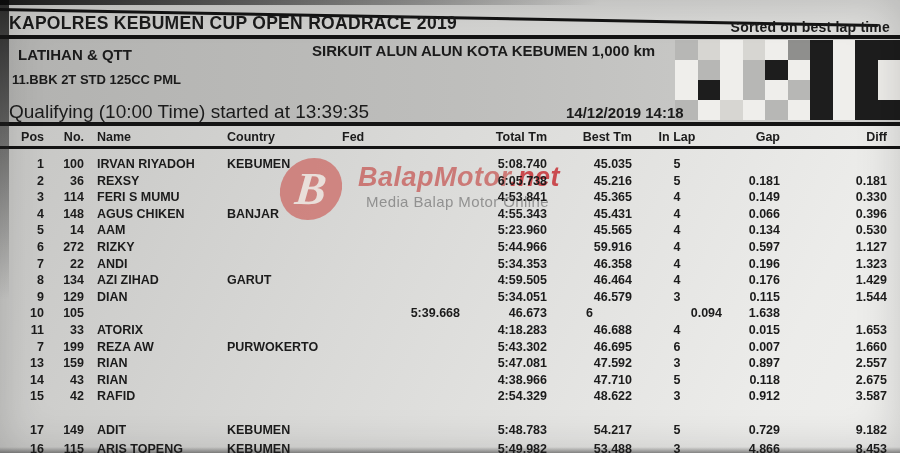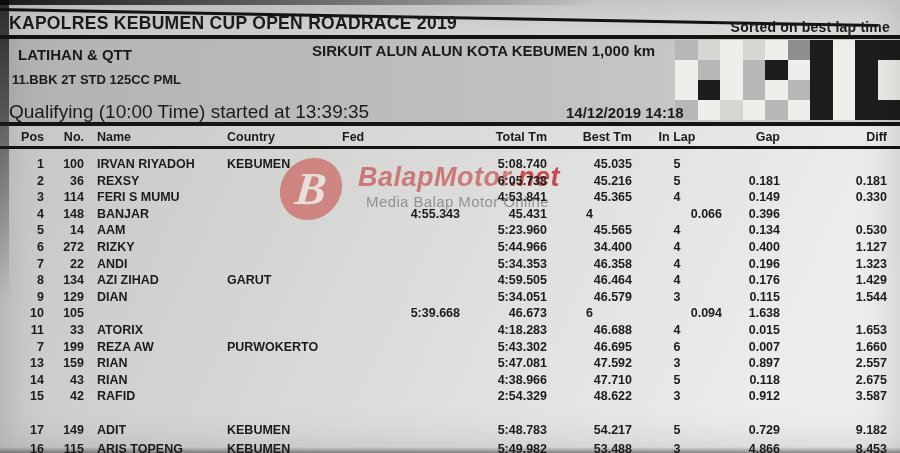--- a/index.html
+++ b/index.html
@@ -187,20 +187,21 @@
         <div class="cell al"></div>
         <div class="cell ar">4:53.841</div>
         <div class="cell ar">45.365</div>
         <div class="cell ac">4</div>
         <div class="cell ar">0.149</div>
         <div class="cell ar">0.330</div>
       </div>
       <div class="trow" style="top: 206.8px;">
         <div class="cell ar">4</div>
         <div class="cell ar">148</div>
+        <div class="cell al">AGUS CHIKEN</div>
         <div class="cell al">BANJAR</div>
         <div class="cell al"></div>
         <div class="cell ar">4:55.343</div>
         <div class="cell ar">45.431</div>
         <div class="cell ac">4</div>
         <div class="cell ar">0.066</div>
         <div class="cell ar">0.396</div>
       </div>
       <div class="trow" style="top: 223.4px;">
         <div class="cell ar">5</div>
@@ -214,23 +215,23 @@
         <div class="cell ar">0.134</div>
         <div class="cell ar">0.530</div>
       </div>
       <div class="trow" style="top: 240px;">
         <div class="cell ar">6</div>
         <div class="cell ar">272</div>
         <div class="cell al">RIZKY</div>
         <div class="cell al"></div>
         <div class="cell al"></div>
         <div class="cell ar">5:44.966</div>
-        <div class="cell ar">34.400</div>
-        <div class="cell ac">4</div>
-        <div class="cell ar">0.400</div>
+        <div class="cell ar">59.916</div>
+        <div class="cell ac">4</div>
+        <div class="cell ar">0.597</div>
         <div class="cell ar">1.127</div>
       </div>
       <div class="trow" style="top: 256.6px;">
         <div class="cell ar">7</div>
         <div class="cell ar">22</div>
         <div class="cell al">ANDI</div>
         <div class="cell al"></div>
         <div class="cell al"></div>
         <div class="cell ar">5:34.353</div>
         <div class="cell ar">46.358</div>

